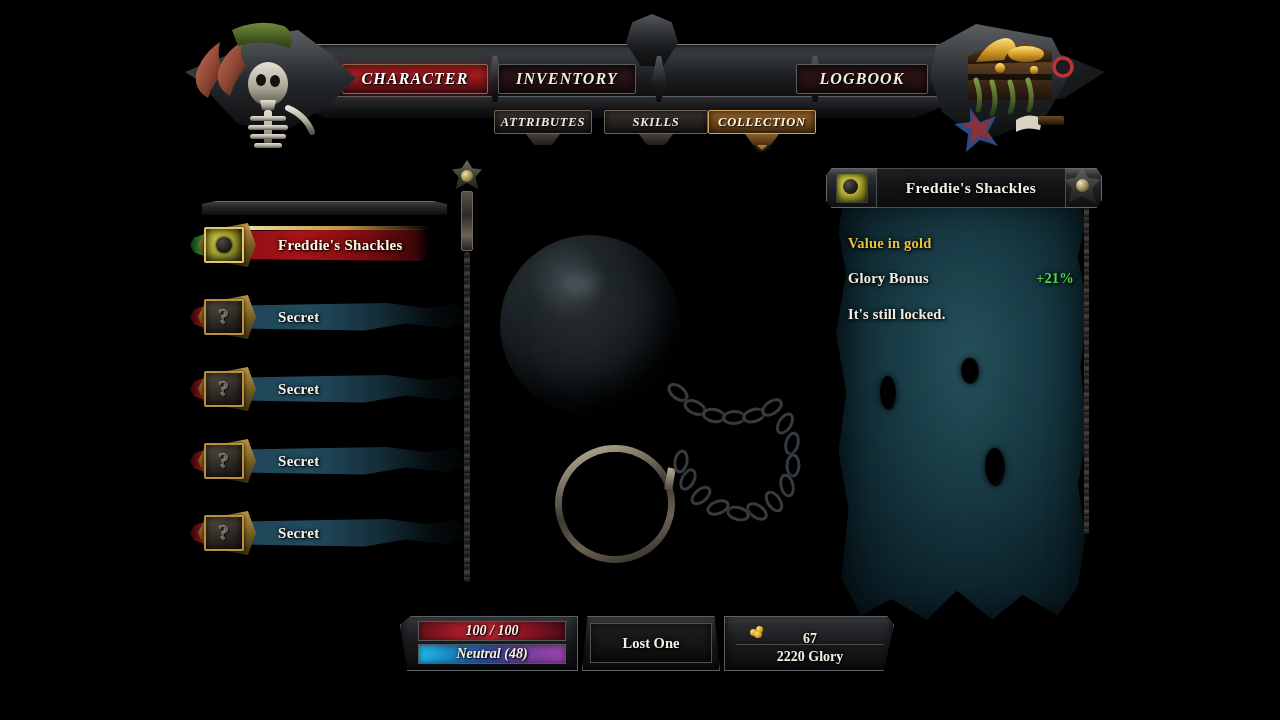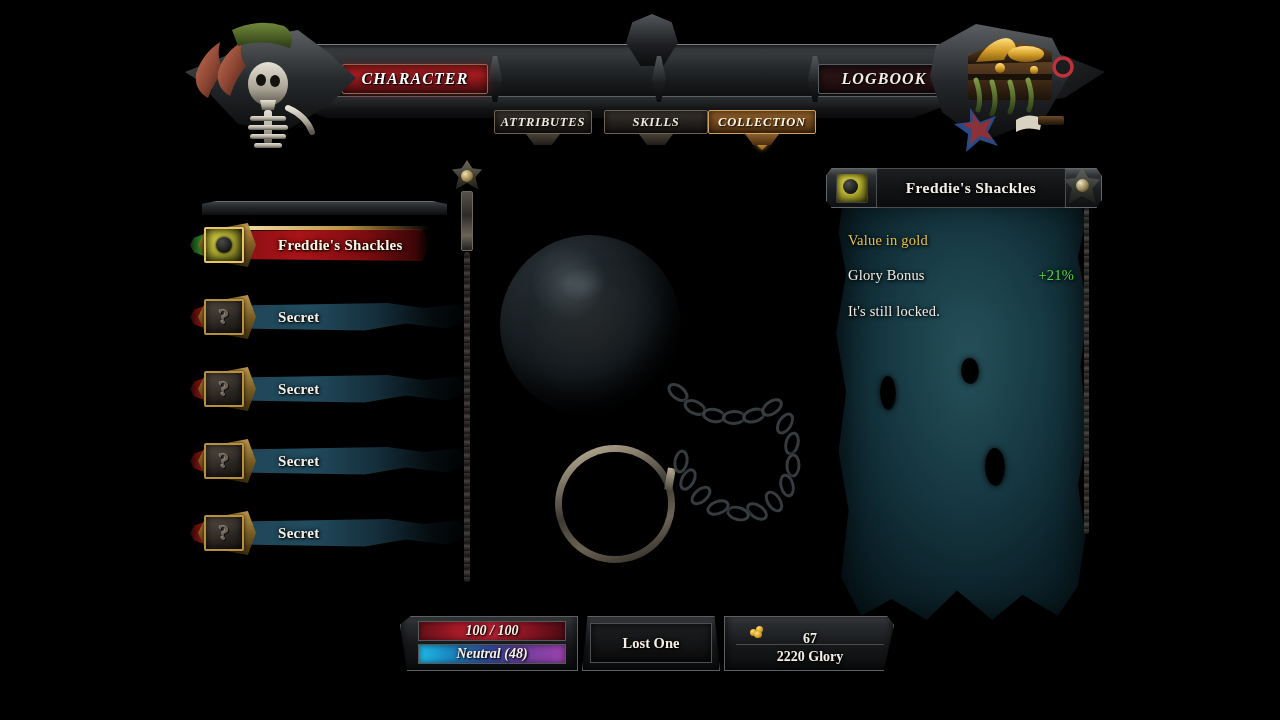--- a/index.html
+++ b/index.html
@@ -60,21 +60,21 @@
   }
   .nav-tab.active {
     background:linear-gradient(180deg,#8c171b 0%,#a31c20 35%,#6e1216 75%,#4c0d10 100%);
     border-color:#8d6a4b;
     box-shadow:inset 0 0 10px rgba(0,0,0,.55), 0 0 8px rgba(160,30,30,.45);
     color:#fff;
   }
   #tab-character  { left:342px; width:146px; }
   #tab-inventory  { left:498px; width:138px; }
   #tab-seachart   { left:668px; width:138px; }
-  #tab-logbook    { left:818px; width:132px;text-align:right; }
+  #tab-logbook    { left:796px; width:132px;text-align:right; }
 
   .nav-sep {
     position:absolute; top:56px; width:14px; height:46px;
     background:linear-gradient(180deg,#55585b,#1b1d1f 60%,#0a0b0c);
     clip-path:polygon(35% 0%,65% 0%,100% 50%,65% 100%,35% 100%,0% 50%);
     z-index:2;
   }
 
   .pad-btn {
     position:absolute; top:66px; width:42px; height:27px;
@@ -308,22 +308,22 @@
     position:absolute; left:250px; top:11px; width:13px; height:13px; border-radius:50%;
     background:radial-gradient(circle at 34% 30%, #efe6c4, #9b8a58 52%, #2c271a);
   }
   #detail-chain {
     position:absolute; left:258px; top:36px; width:5px; height:330px;
     background:repeating-linear-gradient(180deg,#3d3a35 0px,#191817 5px,#4c4842 8px,#111110 13px);
     border-radius:3px;
   }
   .stat-row {
     position:absolute; left:22px; width:226px; height:22px;
-    display:flex; align-items:flex-start; justify-content:space-between;
-    font-size:14.5px; font-weight:normal; letter-spacing:.2px;
+    display:flex; align-items:center; justify-content:space-between;
+    font-size:14.5px; font-weight:bold; letter-spacing:.2px;
     text-shadow:1px 1px 3px #000, 0 0 5px #000;
   }
   .stat-name.gold { color:#e5c13f; }
   .stat-name.plain{ color:#f0ece3; }
   .stat-val.green { color:#4ddb3e; }
   #stat-value-gold { top:64px; }
   #stat-glory      { top:99px; }
   #stat-locked     { top:135px; }
 
   
@@ -400,20 +400,21 @@
     <div class="nav-sep" style="left:652px"></div>
     <div class="nav-sep" style="left:808px"></div>
 
     <div class="nav-gem-mount"></div>
     <div class="nav-gem"></div>
 
     <div id="pad-l2" class="pad-btn">L2</div>
     <div id="pad-r2" class="pad-btn">R2</div>
 
     <div id="tab-character" class="nav-tab active">CHARACTER</div>
+    <div id="tab-inventory" class="nav-tab">INVENTORY</div>
     <div id="tab-logbook" class="nav-tab">LOGBOOK</div>
 
     <div id="sub-attributes" class="subtab">ATTRIBUTES</div>
     <div id="sub-skills" class="subtab">SKILLS</div>
     <div id="sub-collection" class="subtab active">
       <span>COLLECTION</span>
       <span class="diamond"></span>
     </div>
 
     <svg id="orn-left" viewBox="0 0 190 148">

